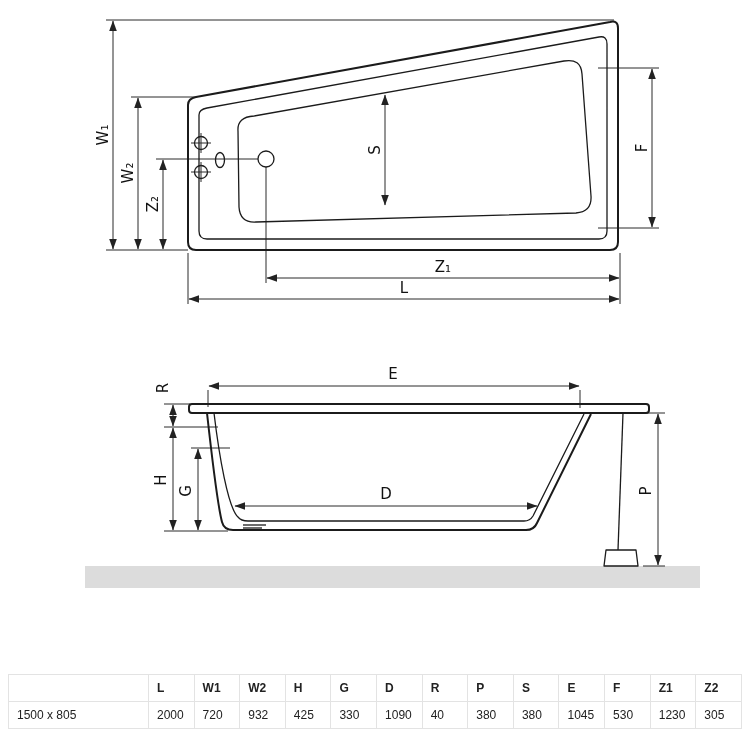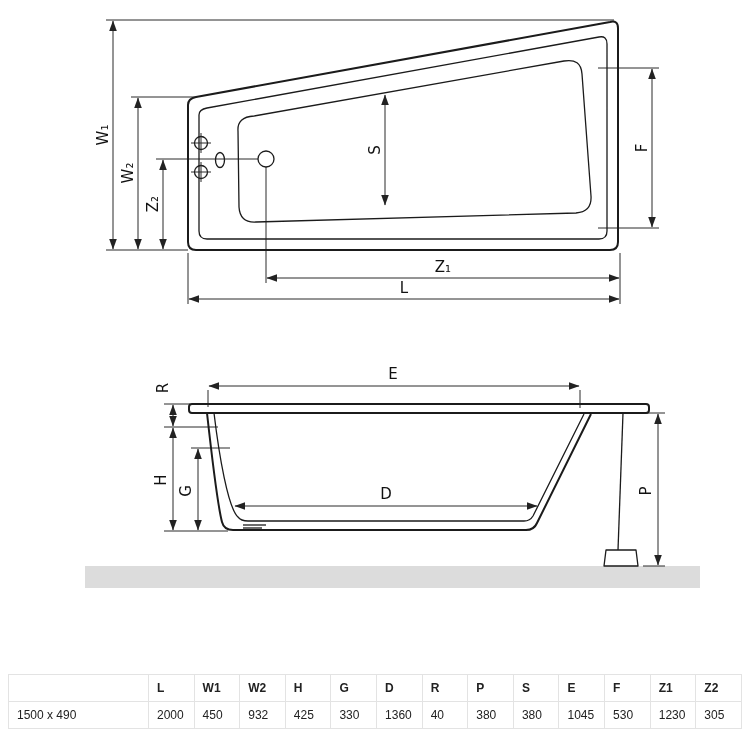--- a/index.html
+++ b/index.html
@@ -142,27 +142,27 @@
         <th>P</th>
         <th>S</th>
         <th>E</th>
         <th>F</th>
         <th>Z1</th>
         <th>Z2</th>
       </tr>
     </thead>
     <tbody>
       <tr>
-        <td>1500 x 490</td>
+        <td>1500 x 805</td>
         <td>2000</td>
-        <td>450</td>
+        <td>720</td>
         <td>932</td>
         <td>425</td>
         <td>330</td>
-        <td>1360</td>
+        <td>1090</td>
         <td>40</td>
         <td>380</td>
         <td>380</td>
         <td>1045</td>
         <td>530</td>
         <td>1230</td>
         <td>305</td>
       </tr>
     </tbody>
   </table>

